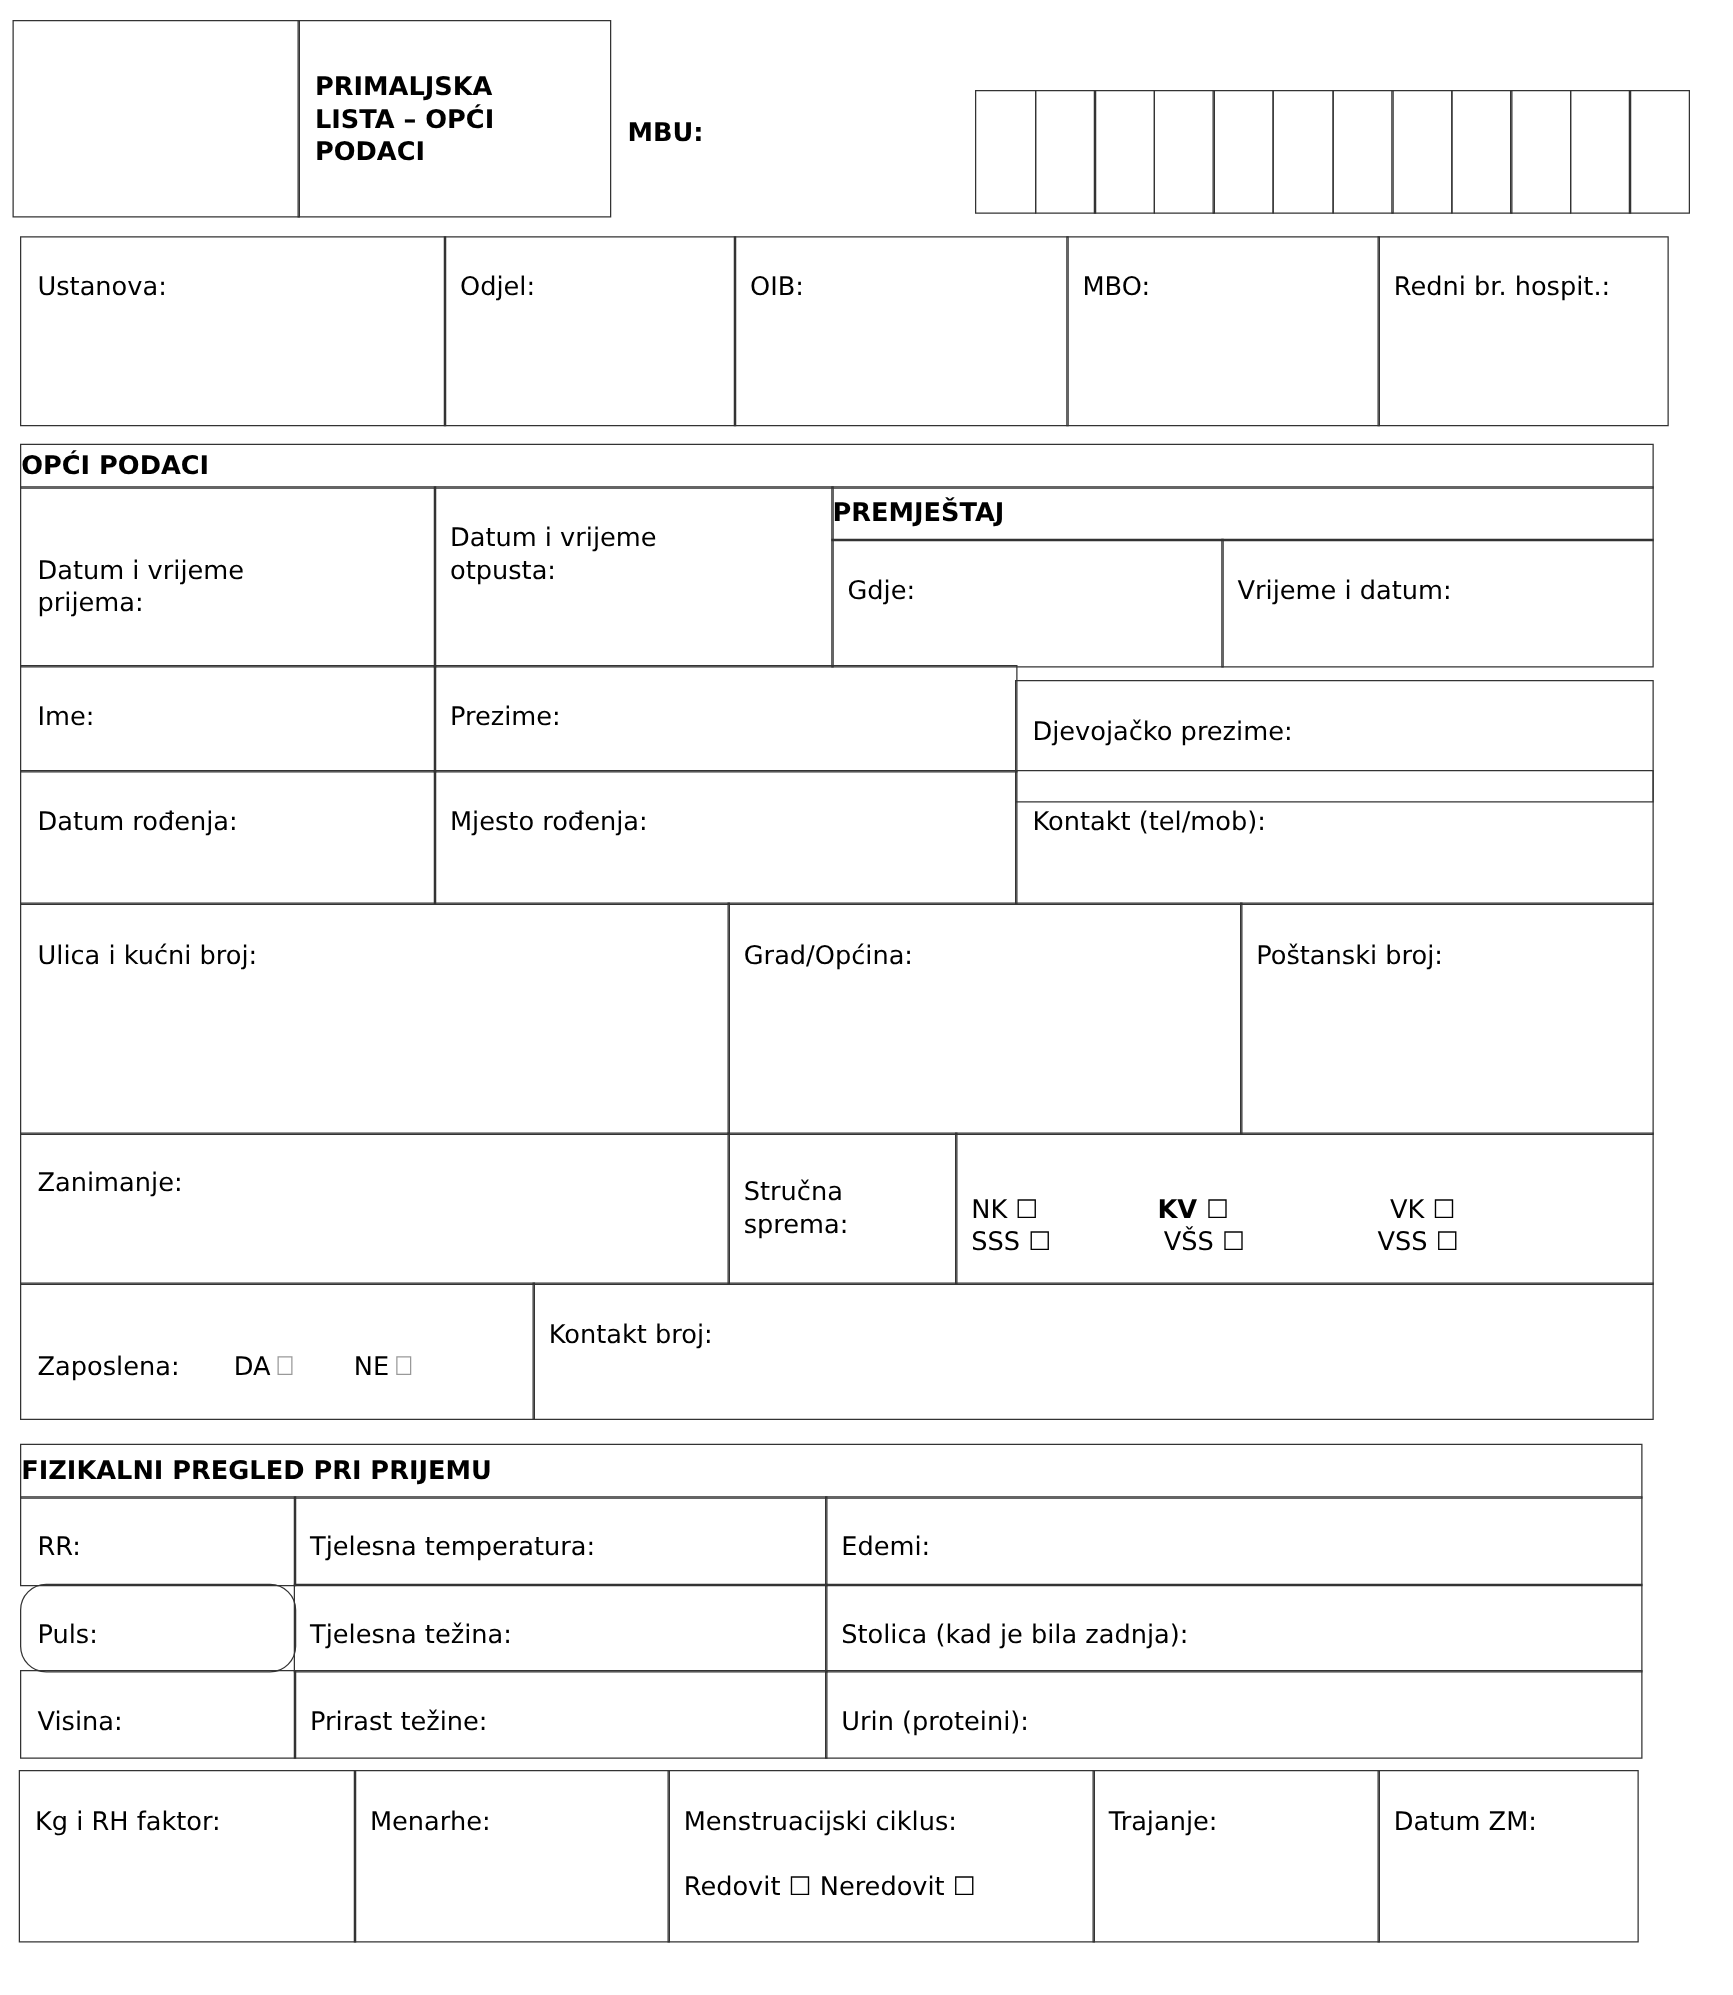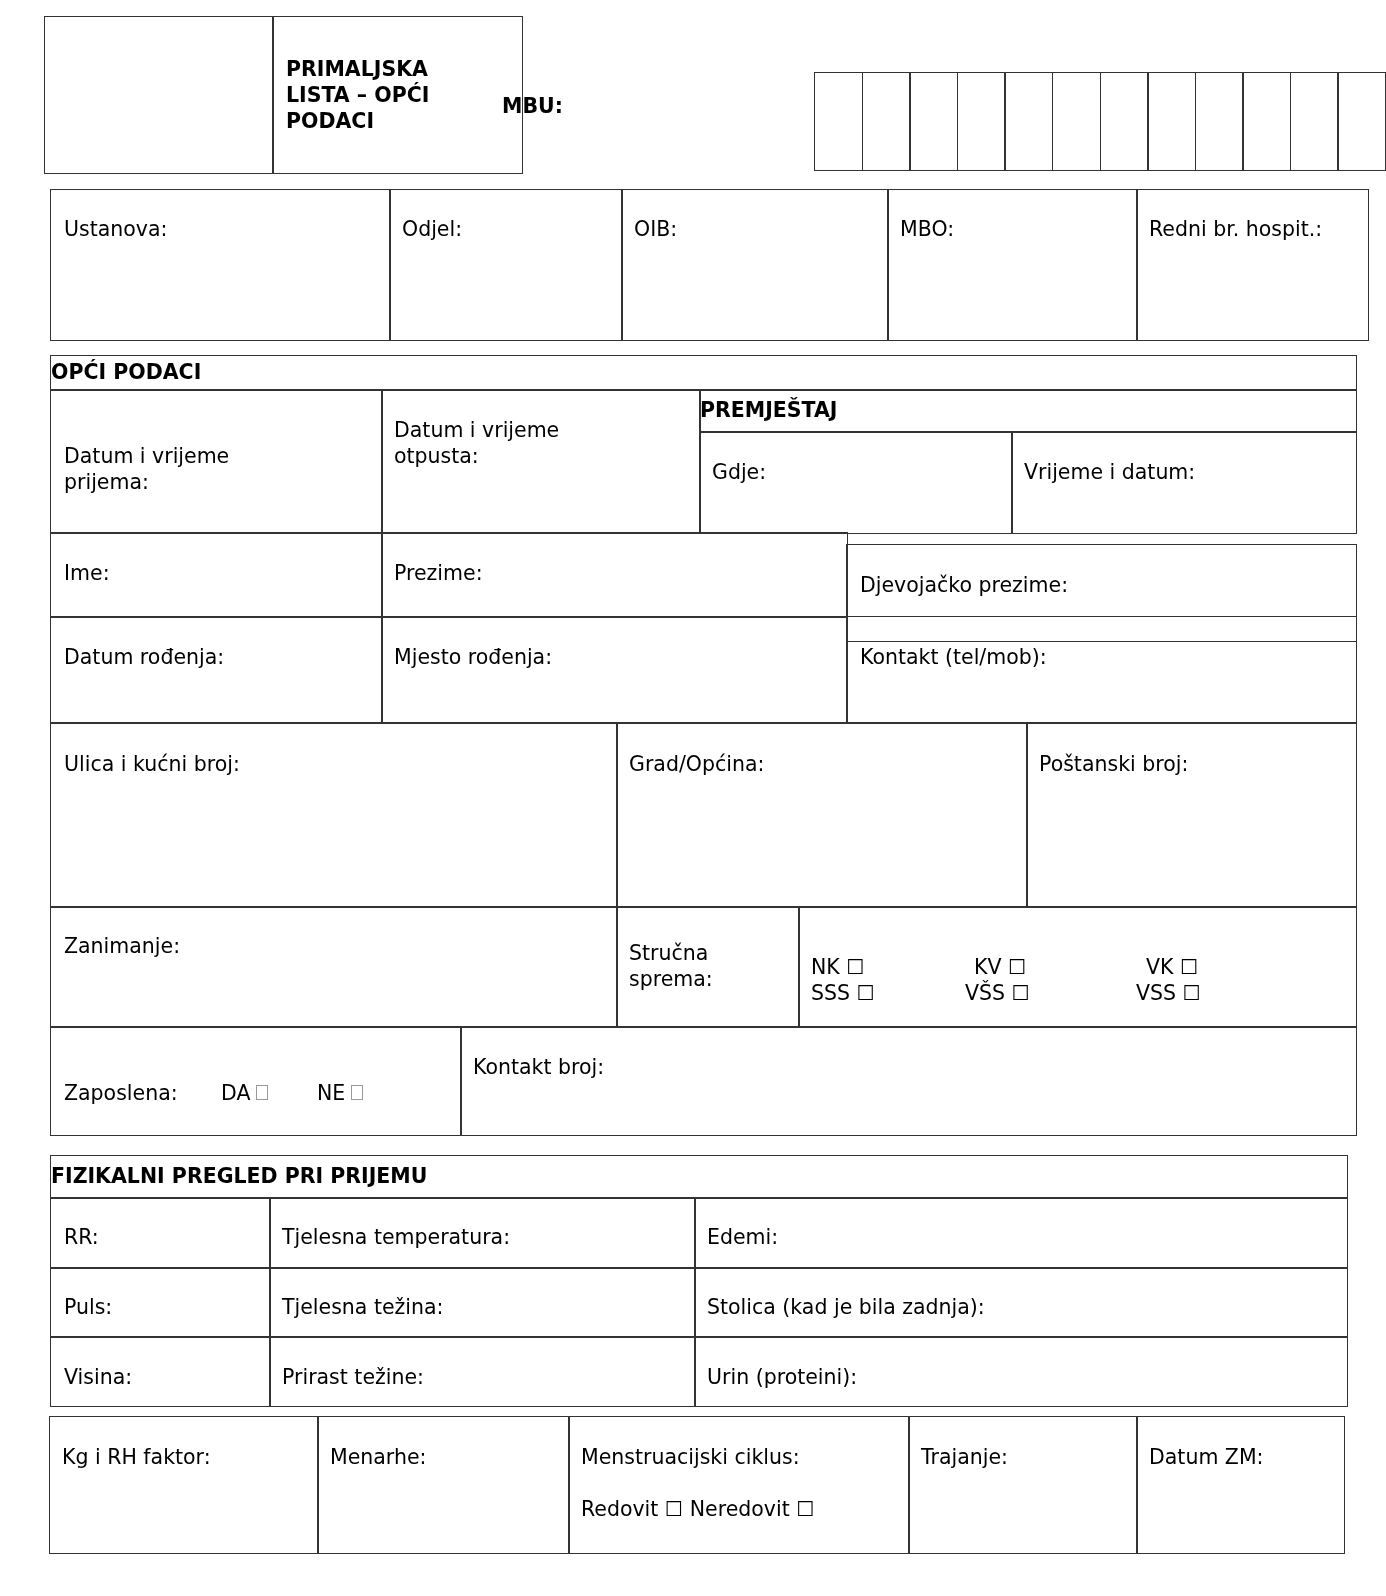--- a/index.html
+++ b/index.html
@@ -1,19 +1,19 @@
 <!DOCTYPE html>
 <html><head>
 <meta charset="utf-8">
 <style>
   html, body { margin:0; padding:0; background:#ffffff; }
   body { width:1386px; height:1596px; position:relative; overflow:hidden;
          font-family:"DejaVu Sans", sans-serif; color:#000; font-size:20.5px; }
   .abs { position:absolute; box-sizing:border-box; }
-  .cell { position:absolute; box-sizing:border-box; border:1.5px solid #333;margin-left:34px; }
+  .cell { position:absolute; box-sizing:border-box; border:1.5px solid #333; }
   .lbl { position:absolute; white-space:nowrap; line-height:26px; }
   .bold { font-weight:bold; }
   .hdr { position:absolute; left:0; right:0; text-align:left; font-weight:bold; }
   .chk { font-family:"DejaVu Sans", sans-serif; }
   .small-chk { display:inline-block; width:10px; height:13px; border:1px solid #999; vertical-align:middle; margin-left:6px; position:relative; top:-2px; }
 </style>
 </head>
 <body>
 
 <div class="cell" style="left:10px; top:16px; width:230px; height:158px;"></div>
@@ -108,21 +108,21 @@
 
 <div class="cell" style="left:16px; top:906px; width:568px; height:122px;">
   <div class="lbl" style="left:13px; top:26px;">Zanimanje:</div>
 </div>
 <div class="cell" style="left:582px; top:906px; width:184px; height:122px;">
   <div class="lbl" style="left:12px; top:33px;">Stručna</div>
   <div class="lbl" style="left:12px; top:59px;">sprema:</div>
 </div>
 <div class="cell" style="left:764px; top:906px; width:559px; height:122px;">
   <div class="lbl chk" style="left:12px; top:47px;">NK ☐</div>
-  <div class="lbl chk" style="left:175px; top:47px;">KV ☐</div>
+  <div class="lbl chk" style="left:161px; top:47px;font-weight:bold;">KV ☐</div>
   <div class="lbl chk" style="left:347px; top:47px;">VK ☐</div>
   <div class="lbl chk" style="left:12px; top:73px;">SSS ☐</div>
   <div class="lbl chk" style="left:166px; top:73px;">VŠS ☐</div>
   <div class="lbl chk" style="left:337px; top:73px;">VSS ☐</div>
 </div>
 
 <div class="cell" style="left:16px; top:1026px; width:412px; height:110px;">
   <div class="lbl" style="left:13px; top:53px;">Zaposlena:</div>
   <div class="lbl" style="left:170px; top:53px;">
     <span>DA</span><span class="small-chk"></span>
@@ -142,21 +142,21 @@
 <div class="cell" style="left:16px; top:1197px; width:221px; height:72px;">
   <div class="lbl" style="left:13px; top:26px;">RR:</div>
 </div>
 <div class="cell" style="left:235px; top:1197px; width:427px; height:72px;">
   <div class="lbl" style="left:12px; top:26px;">Tjelesna temperatura:</div>
 </div>
 <div class="cell" style="left:660px; top:1197px; width:654px; height:72px;">
   <div class="lbl" style="left:12px; top:26px;">Edemi:</div>
 </div>
 
-<div class="cell" style="left:16px; top:1267px; width:221px; height:71px;">
+<div class="cell" style="left:16px; top:1267px; width:221px; height:71px;border-radius:21px;">
   <div class="lbl" style="left:13px; top:26px;">Puls:</div>
 </div>
 <div class="cell" style="left:235px; top:1267px; width:427px; height:71px;">
   <div class="lbl" style="left:12px; top:26px;">Tjelesna težina:</div>
 </div>
 <div class="cell" style="left:660px; top:1267px; width:654px; height:71px;">
   <div class="lbl" style="left:12px; top:26px;">Stolica (kad je bila zadnja):</div>
 </div>
 
 <div class="cell" style="left:16px; top:1336px; width:221px; height:71px;">

